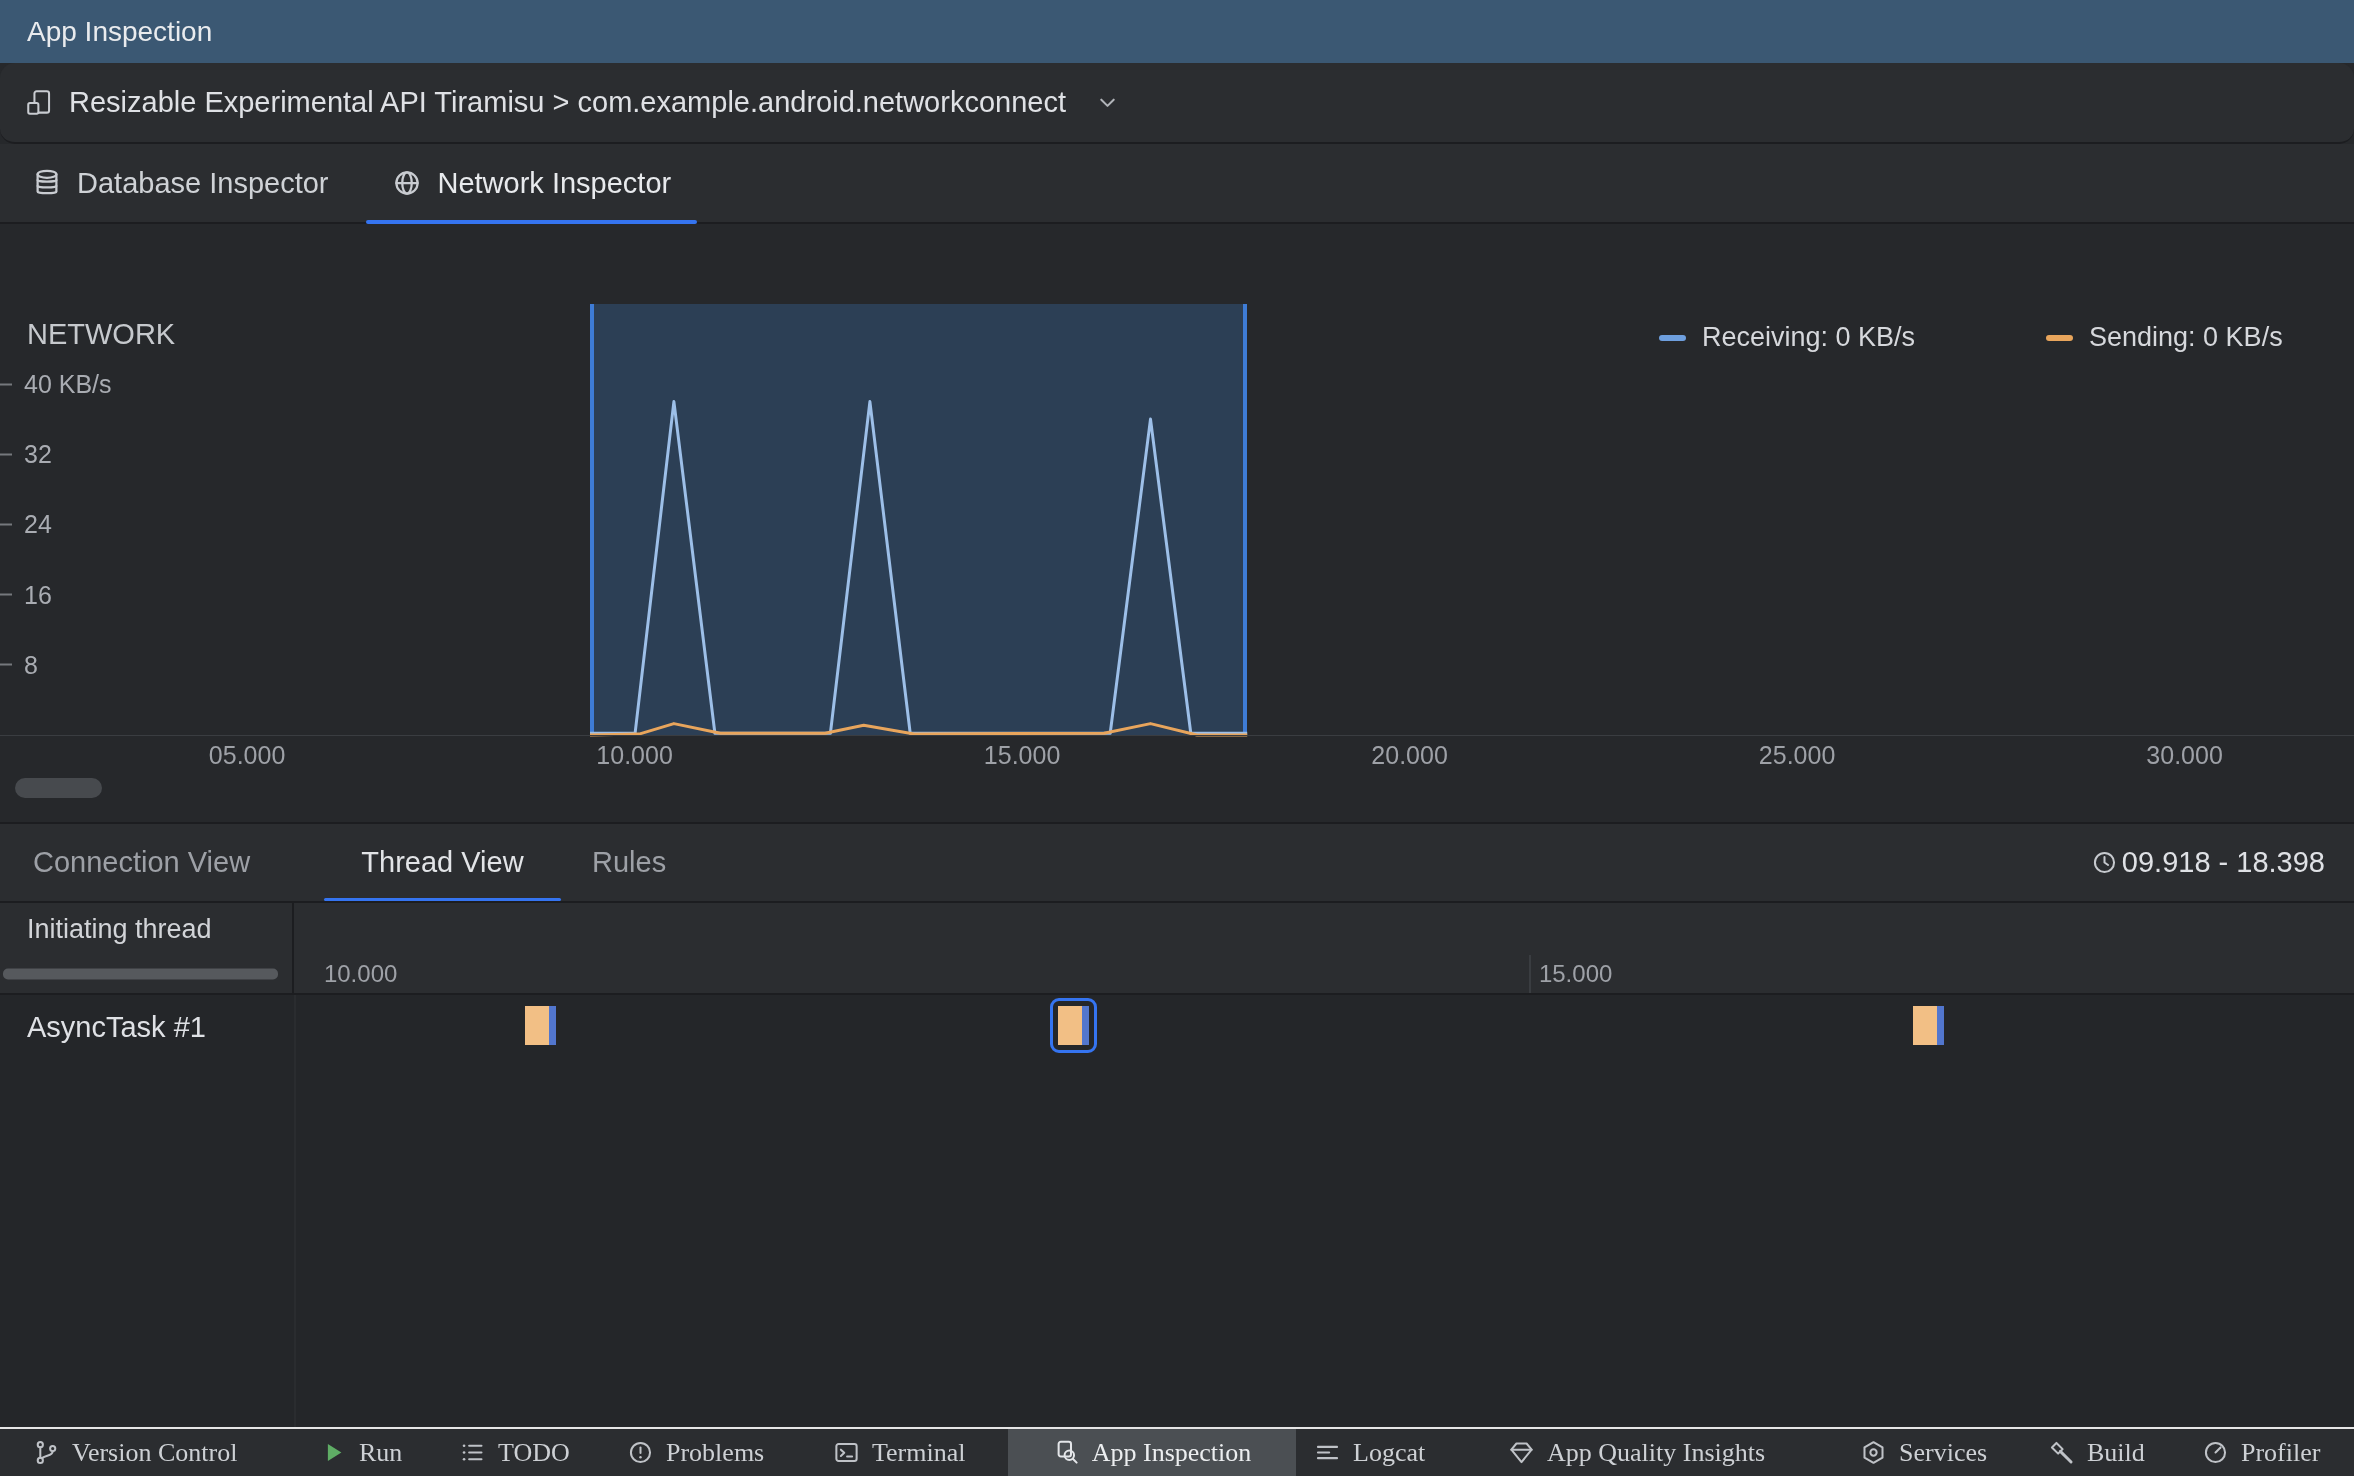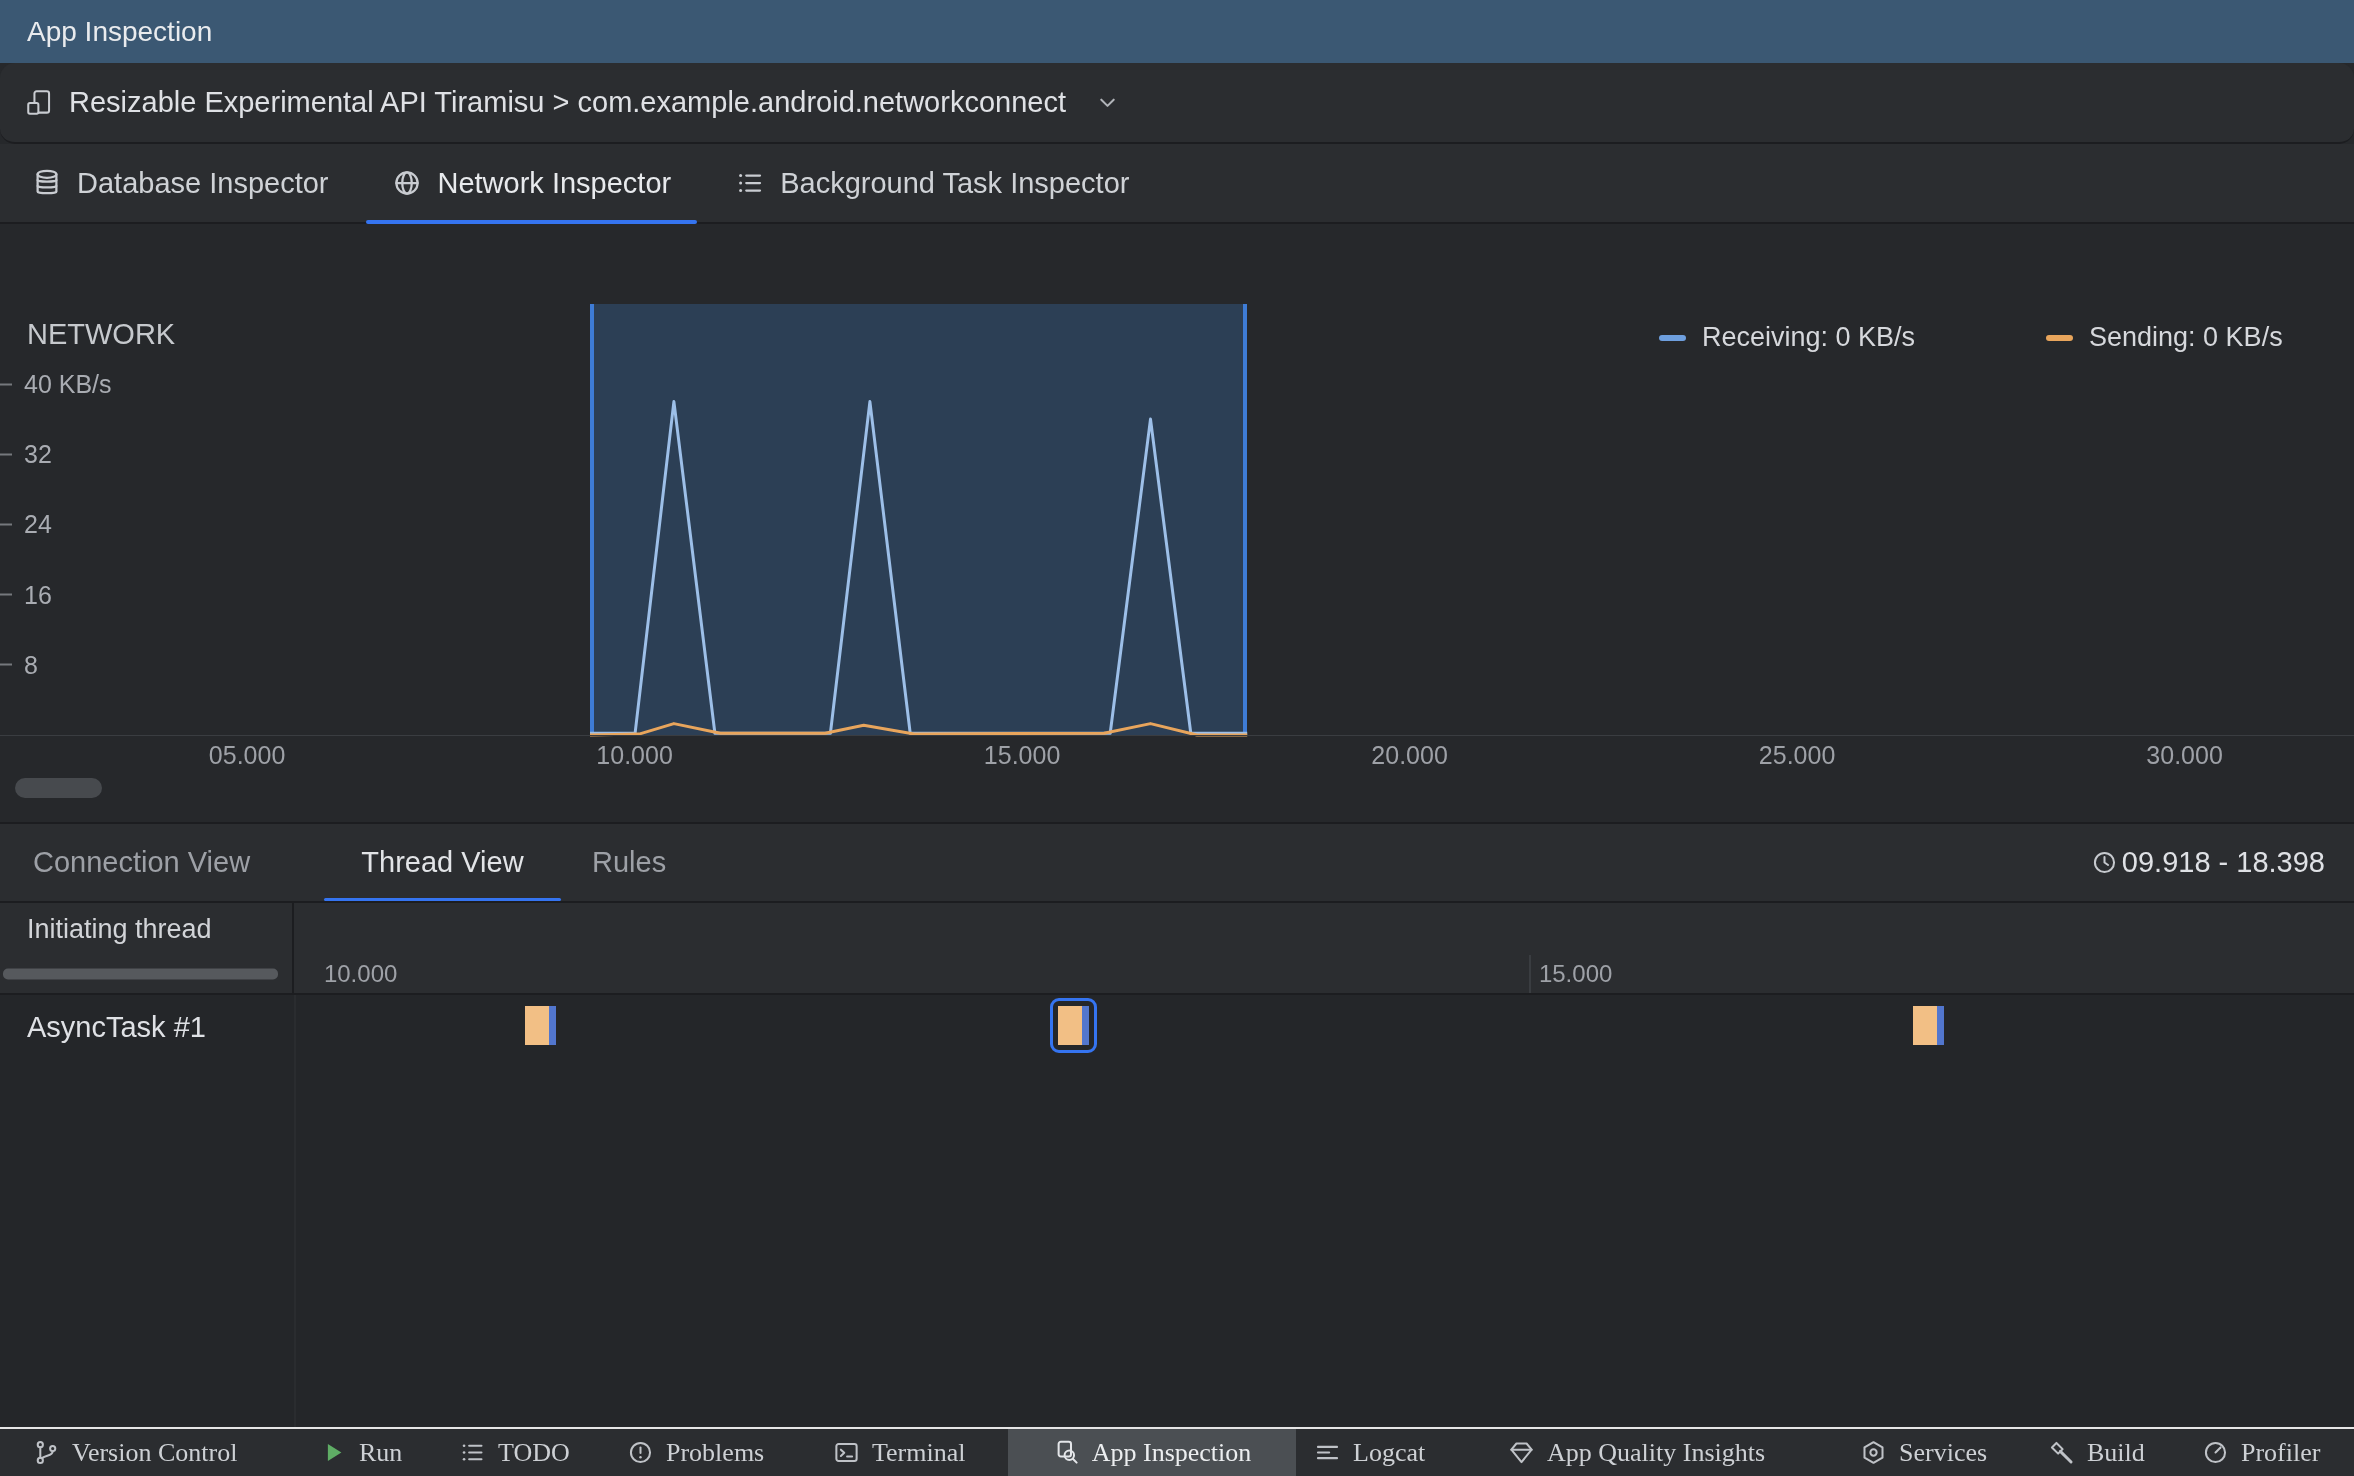--- a/index.html
+++ b/index.html
@@ -100,31 +100,20 @@
   <div class="inspector-tab active">
     <span class="ic30">
       <svg viewBox="0 0 24 24" fill="none" stroke="#C9CCD1" stroke-width="1.8" stroke-linecap="round" stroke-linejoin="round">
           <circle cx="12" cy="12" r="8.5"></circle>
           <ellipse cx="12" cy="12" rx="3.8" ry="8.5"></ellipse>
           <path d="M3.5 12h17"></path>
         </svg>
     </span>
     <span>Network Inspector</span>
   </div>
-  <div class="inspector-tab">
-    <span class="ic30">
-      <svg viewBox="0 0 24 24" fill="none" stroke="#C9CCD1" stroke-width="1.8" stroke-linecap="round" stroke-linejoin="round">
-          <circle cx="4.5" cy="6" r="1.2" fill="#C9CCD1" stroke="none"></circle>
-          <circle cx="4.5" cy="12" r="1.2" fill="#C9CCD1" stroke="none"></circle>
-          <circle cx="4.5" cy="18" r="1.2" fill="#C9CCD1" stroke="none"></circle>
-          <path d="M9 6h11M9 12h11M9 18h11"></path>
-        </svg>
-    </span>
-    <span>Background Task Inspector</span>
-  </div>
 </div>
 
 <div class="chart-section">
   <div class="chart-selection" style="left: 590px; width: 657.2px;"></div>
   <svg class="chart-plot" viewBox="0 0 2354 598" width="2354" height="598">
       <polyline points="590.0,509.2 635.1,509.2 673.9,177.6 714.9,509.2 830.4,509.2 869.9,177.6 910.2,509.2 1110.2,509.2 1150.5,195.1 1190.8,509.2 1247.2,509.2" fill="none" stroke="#9DBFE8" stroke-width="3" stroke-linejoin="round"></polyline>
       <polyline points="590.0,511.0 639.0,510.1 673.9,499.6 720.4,509.2 825.0,509.2 863.7,501.3 914.1,510.1 1104.0,509.2 1150.5,499.6 1197.0,511.0 1247.2,511.0" fill="none" stroke="#E8A55C" stroke-width="3" stroke-linejoin="round"></polyline>
     </svg>
 
   <div class="network-label">NETWORK</div>

